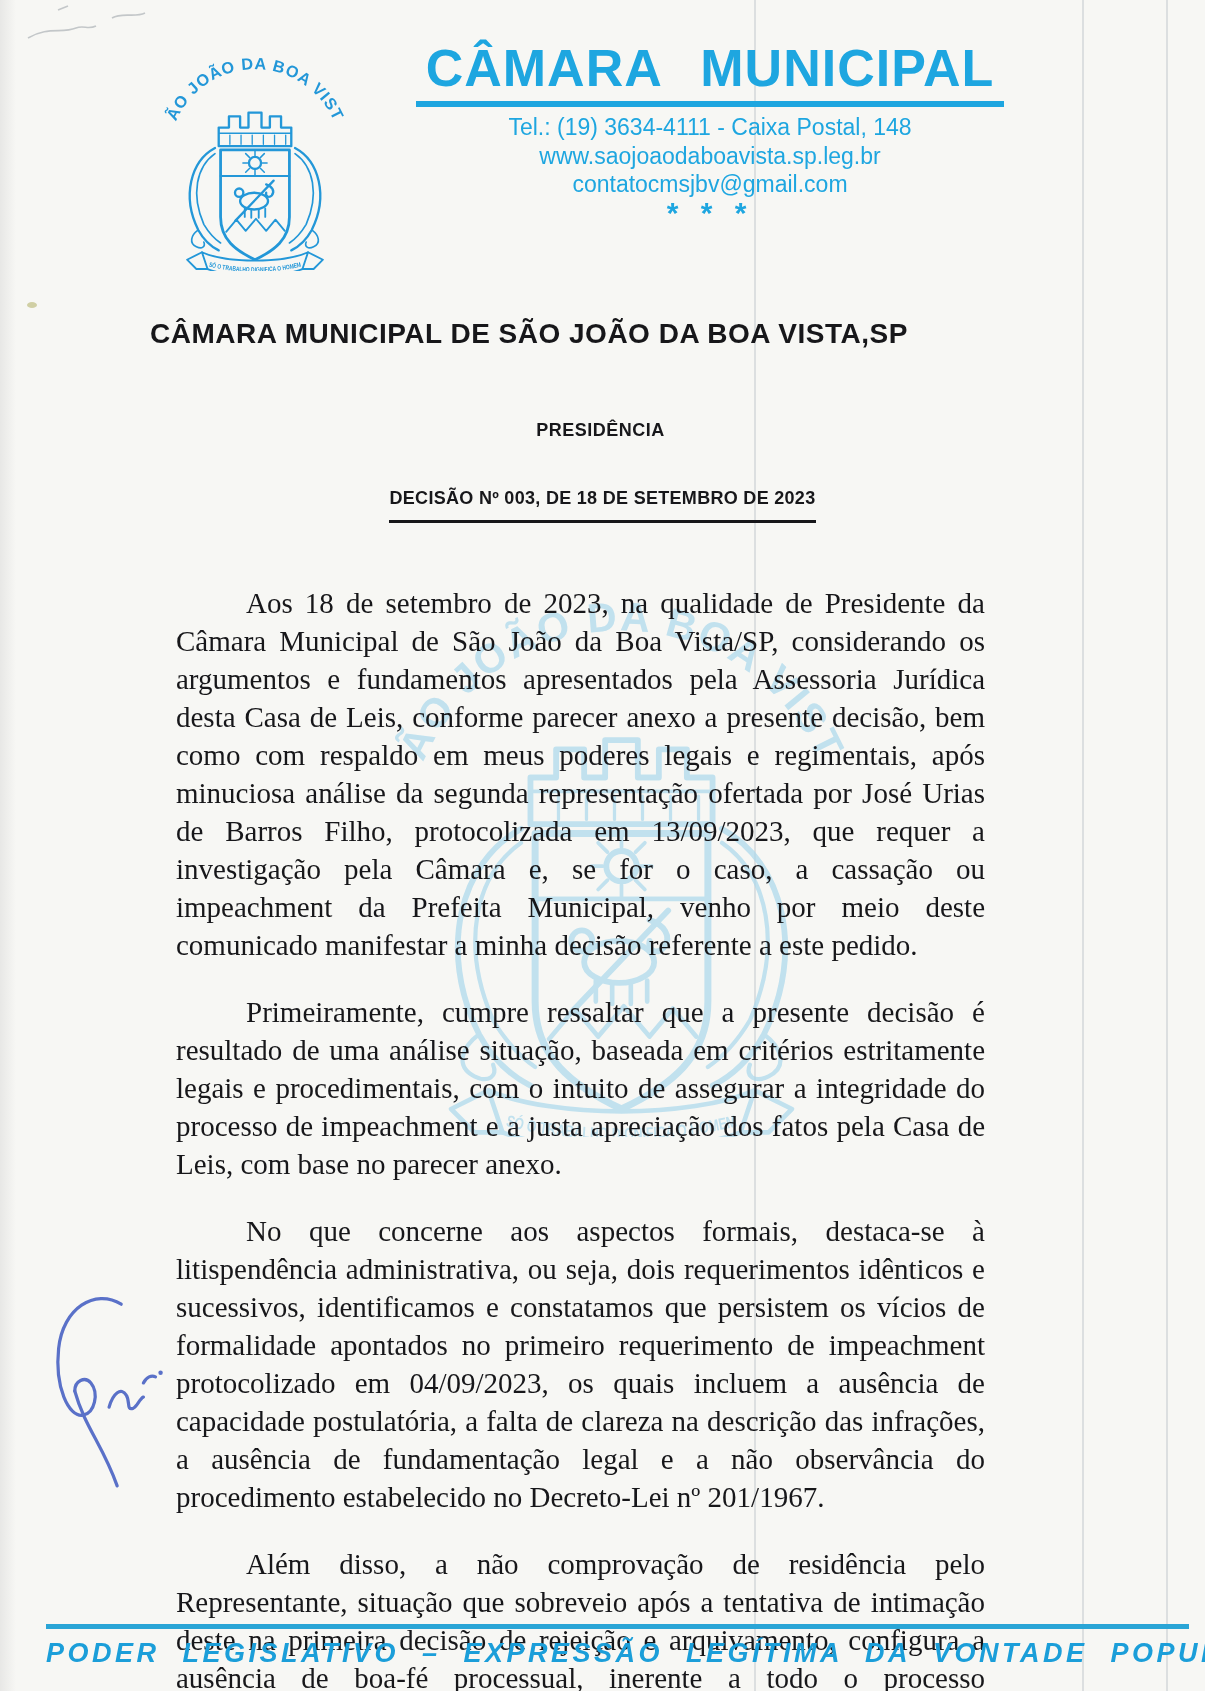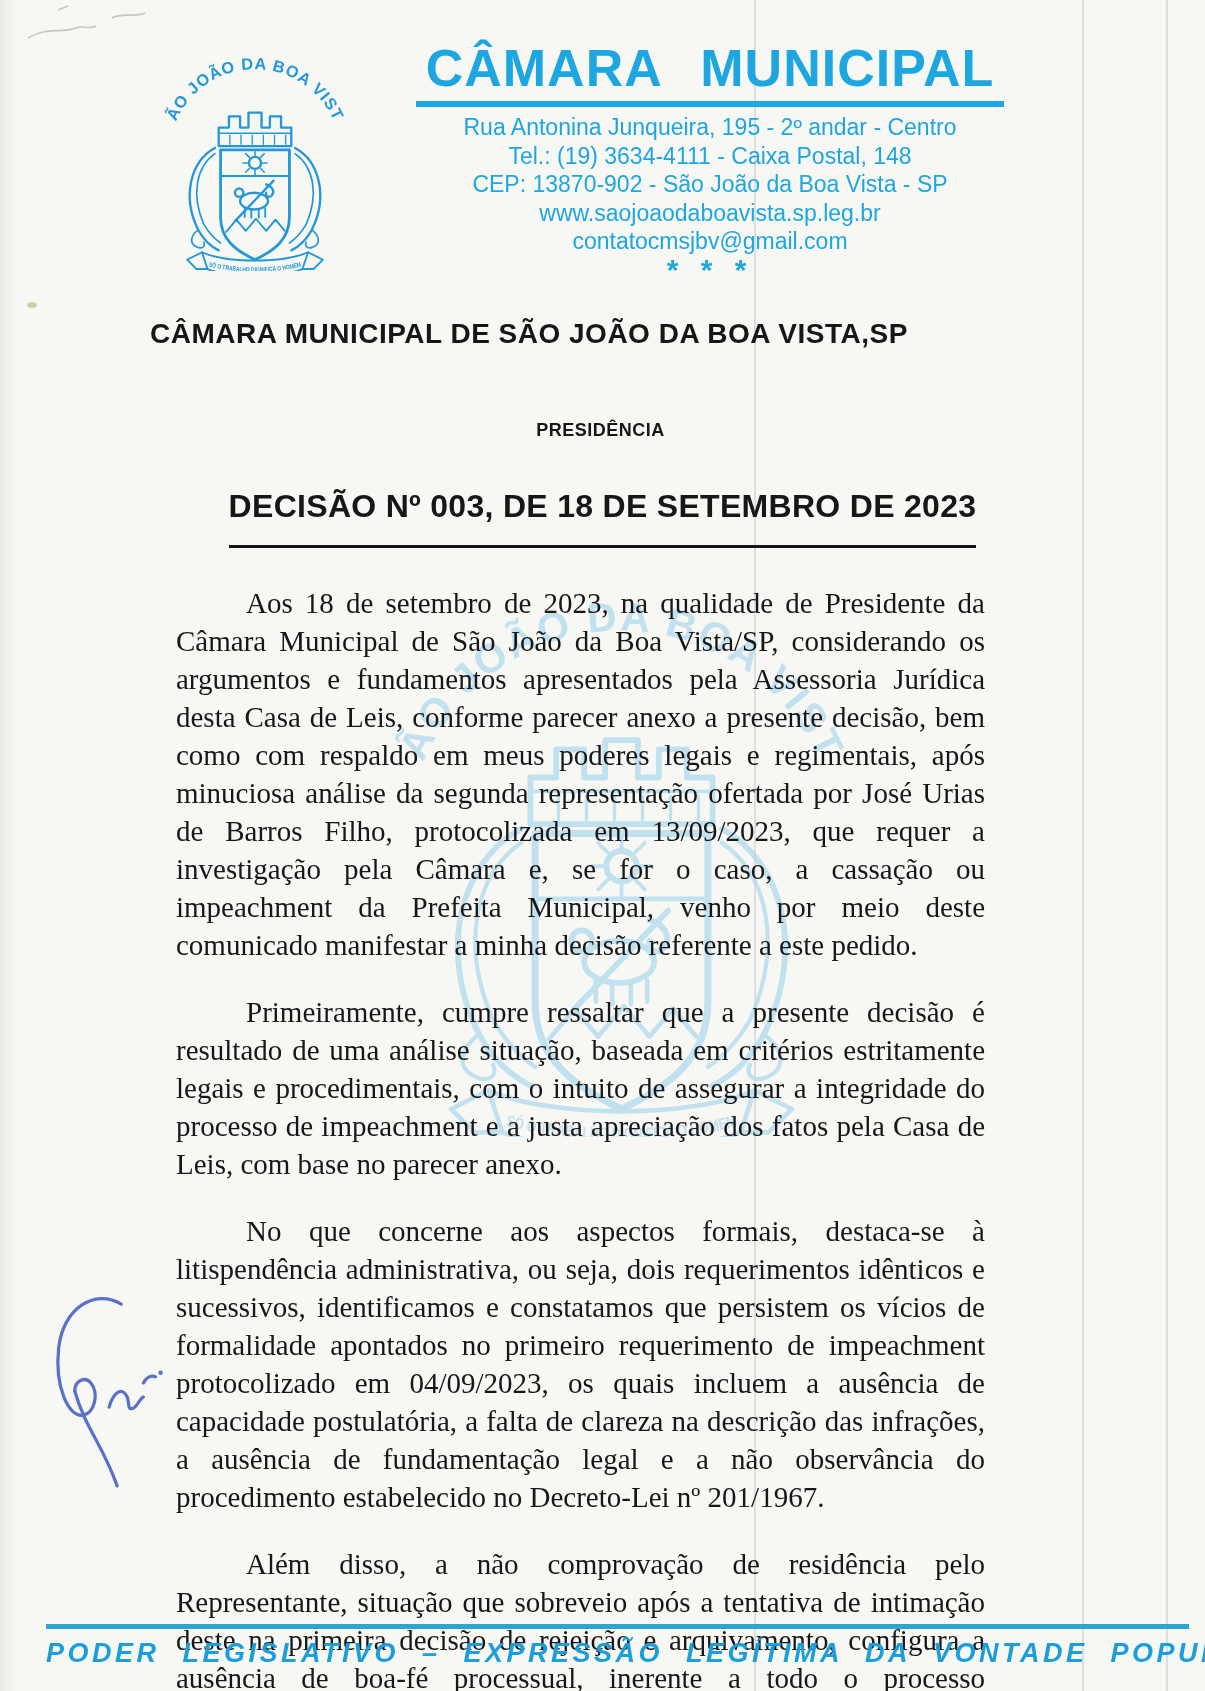--- a/index.html
+++ b/index.html
@@ -37,22 +37,22 @@
     border-bottom:6px solid var(--brand);white-space:nowrap;}
   .addr{margin-top:6px;color:var(--brand);font-size:23px;line-height:28.5px;}
   .stars{color:var(--brand);font-size:30px;font-weight:bold;letter-spacing:7px;line-height:26px;margin-top:1px;}
 
   
   .doc-heading{position:absolute;left:150px;top:318px;width:905px;z-index:2;
     color:var(--ink);font-size:28px;font-weight:bold;letter-spacing:.5px;}
   .section-heading{position:absolute;left:148px;top:420px;width:905px;text-align:center;z-index:2;
     color:var(--ink);font-size:18px;font-weight:bold;letter-spacing:.5px;}
   .decision-line{position:absolute;left:150px;top:488px;width:905px;text-align:center;z-index:2;}
-  .decision-title{display:inline-block;color:var(--ink);font-size:32px;font-weight:bold;
-    letter-spacing:.3px;border-bottom:3px solid var(--ink);padding-bottom:20px;text-align:center;}
+  .decision-title{display:inline-block;color:var(--ink);font-size:18px;font-weight:bold;
+    letter-spacing:.3px;border-bottom:3px solid var(--ink);padding-bottom:11px;text-align:center;}
 
   
   .body-text{position:absolute;left:176px;top:584px;width:809px;z-index:2;
     font-family:Liberation Serif, serif;color:var(--ink);
     font-size:29px;line-height:38px;text-align:justify;}
   .body-text p{text-indent:70px;margin-bottom:29px;}
 
   
   .signature{position:absolute;left:24px;top:1284px;width:152px;height:212px;z-index:3;}
 
@@ -135,23 +135,21 @@
       <path d="M58,228 L42,236 L52,246 L64,246 M172,228 L188,236 L178,246 L166,246" stroke-width="2"></path>
     </g>
     <text font-size="7" font-weight="bold" fill="currentColor">
       <textPath href="#ribbon-a" startOffset="50%" text-anchor="middle" textLength="100" lengthAdjust="spacingAndGlyphs">SÓ O TRABALHO DIGNIFICA O HOMEM</textPath>
     </text>
   </svg>
 
   <header class="head-text">
     <h1 class="title">CÂMARA MUNICIPAL</h1>
     <div class="addr">
-        <div class="addr-line">Rua Antonina Junqueira, 195 - 2º andar - Centro</div>
         <div class="addr-line">Tel.: (19) 3634-4111 - Caixa Postal, 148</div>
-        <div class="addr-line">CEP: 13870-902 - São João da Boa Vista - SP</div>
         <div class="addr-line">www.saojoaodaboavista.sp.leg.br</div>
         <div class="addr-line">contatocmsjbv@gmail.com</div>
       </div>
     <div class="stars">* * *</div>
   </header>
 
   <div class="doc-heading">CÂMARA MUNICIPAL DE SÃO JOÃO DA BOA VISTA,SP</div>
   <div class="section-heading">PRESIDÊNCIA</div>
   <div class="decision-line">
     <span class="decision-title">DECISÃO Nº 003, DE 18 DE SETEMBRO DE 2023</span>

